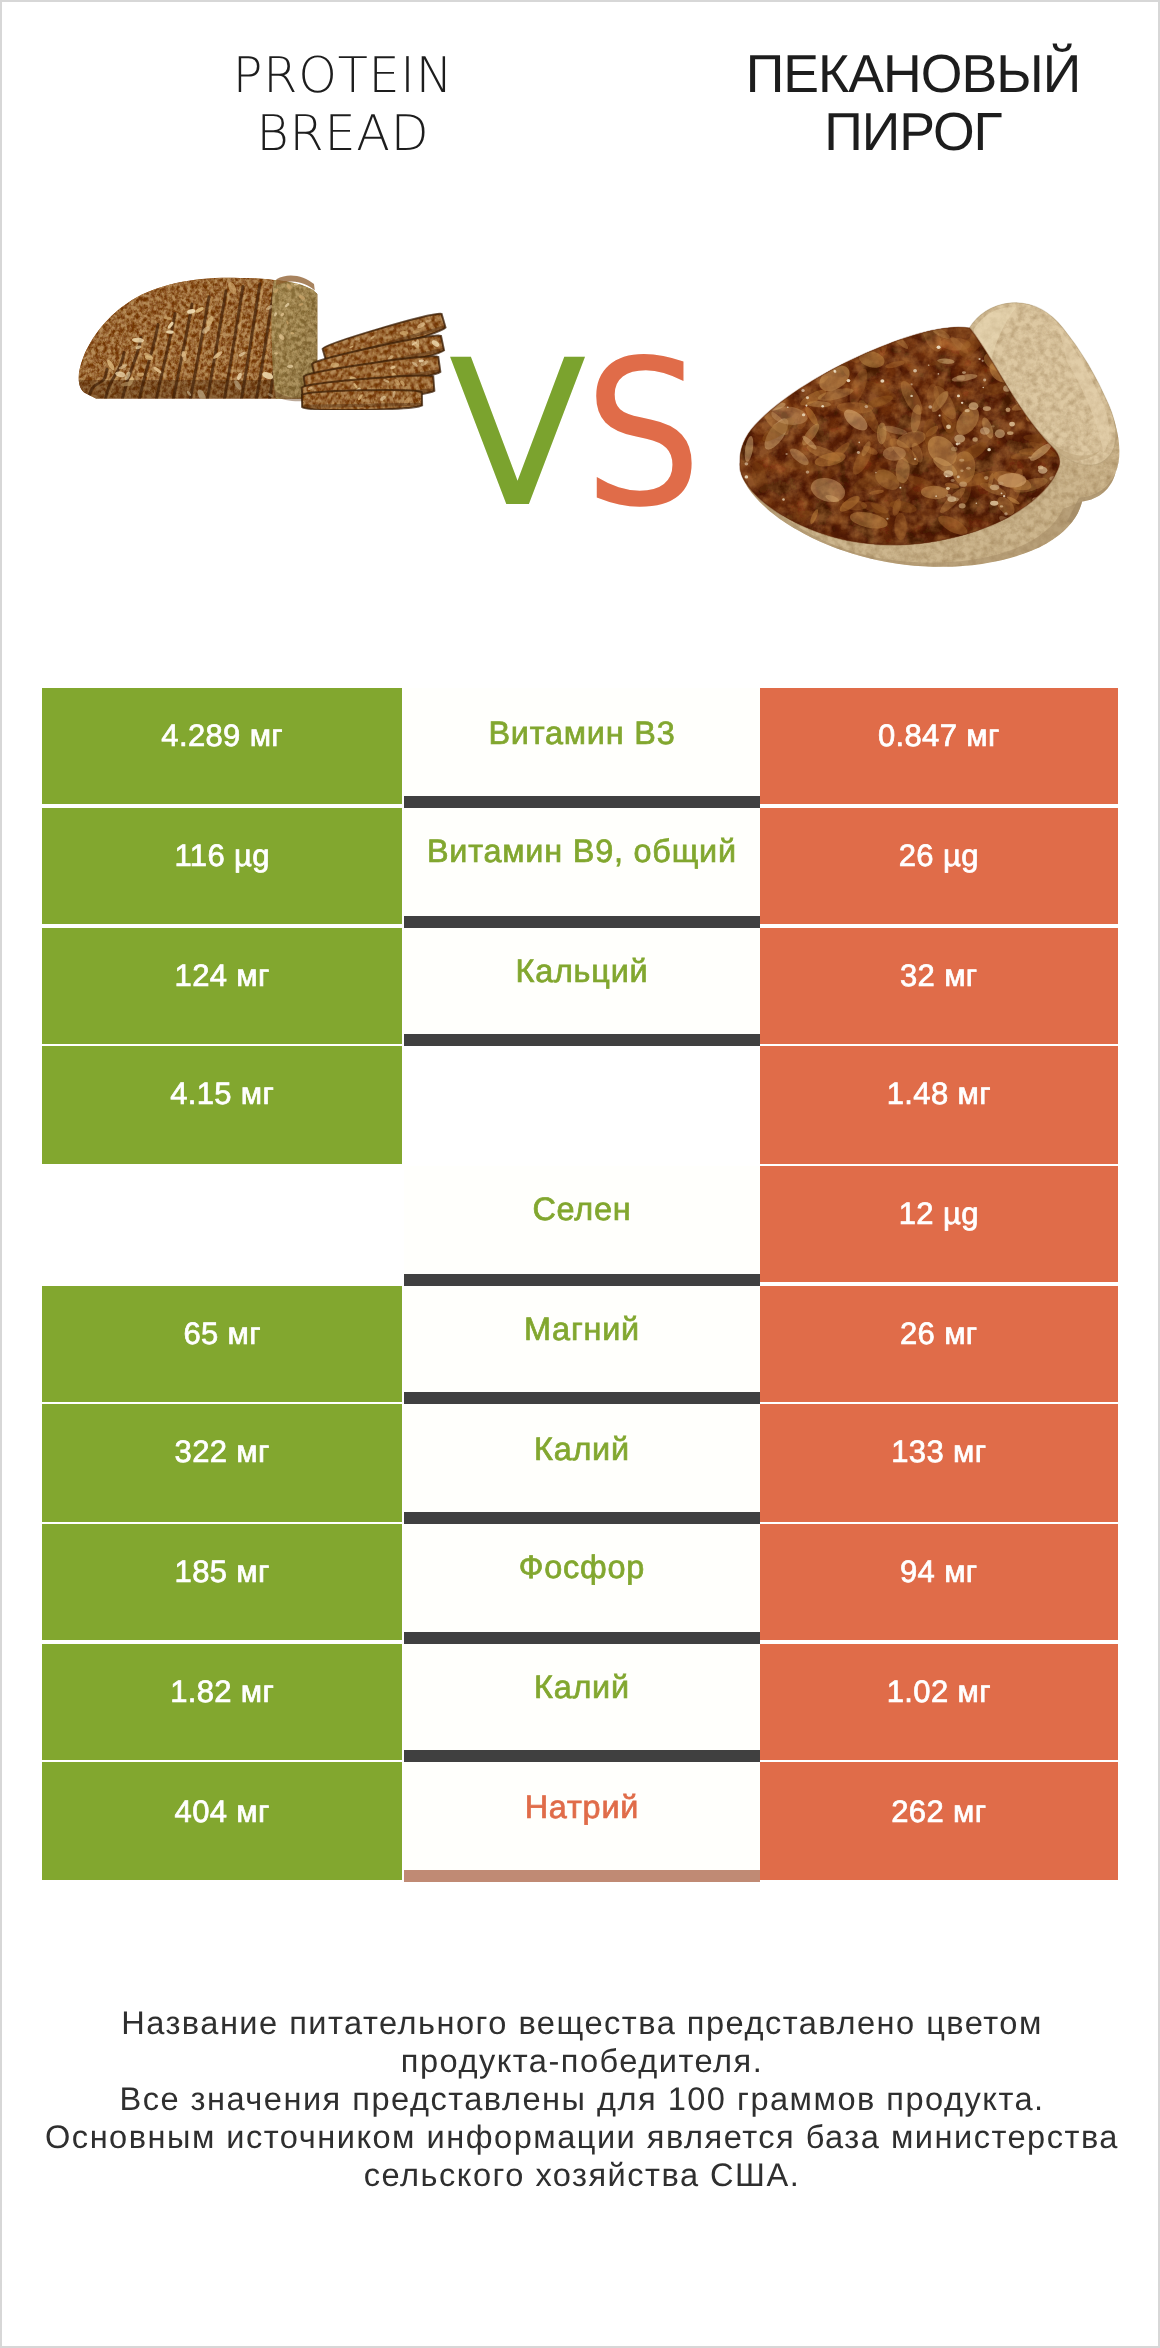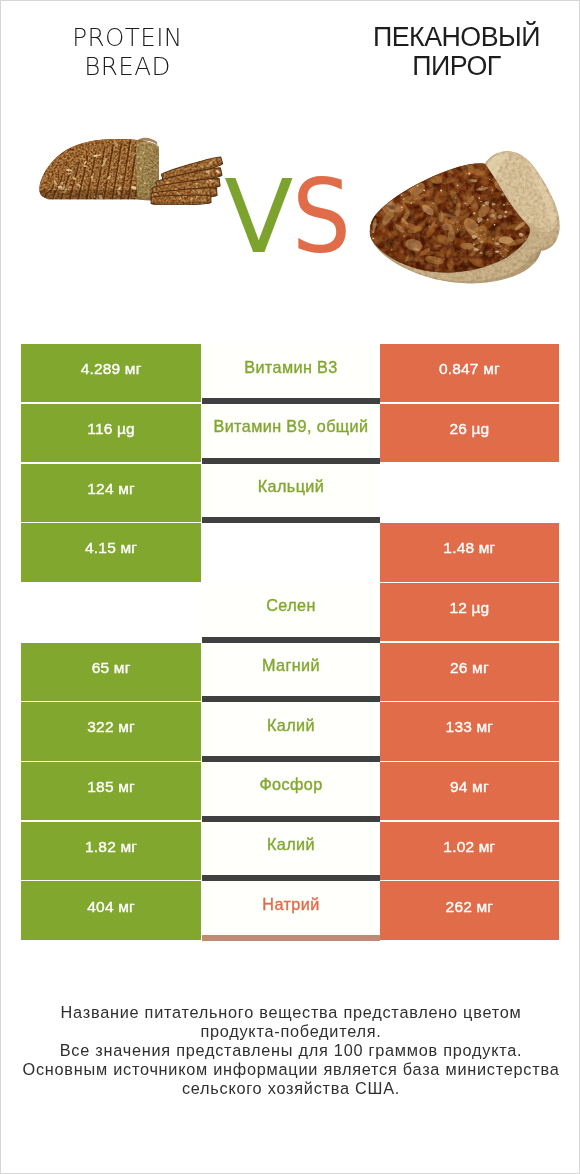--- a/index.html
+++ b/index.html
@@ -5,21 +5,21 @@
   html,body{margin:0;padding:0;background:#fff;}
   body{width:580px;height:1174px;
        font-family:"Liberation Sans",sans-serif;
        -webkit-font-smoothing:antialiased;}
 
   #page{position:relative;width:580px;height:1174px;box-sizing:border-box;
         border:1px solid #d7d7d7;background:#fff;overflow:hidden;}
 
   
   .hdr{position:absolute;top:21.5px;text-align:center;}
-  .hdr-l{left:0px;width:253px;}
+  .hdr-l{left:0px;width:253px;padding-left:44px;}
   .hdr-r{left:311px;width:289px;}
   .hdr-line{color:#1d1d1d;white-space:nowrap;}
   .hdr-l .hdr-line{font-family:"DejaVu Sans",sans-serif;font-weight:200;
                    font-size:24.6px;line-height:29.6px;letter-spacing:0.4px;}
   .hdr-r .hdr-line{font-family:"Liberation Sans",sans-serif;font-weight:400;
                    font-size:26.8px;line-height:29.7px;letter-spacing:-0.5px;}
 
   
   .hero{position:absolute;}
   #bread{left:32.5px;top:127.5px;}
@@ -659,20 +659,23 @@
           <span>26 µg</span>
         </div>
       </div>
       <div class="row win-left">
         <div class="cell c-left">
           <span>124 мг</span>
         </div>
         <div class="cell c-mid">
           <span class="nm-green">Кальций</span>
         </div>
+        <div class="cell c-right">
+          <span>32 мг</span>
+        </div>
       </div>
       <div class="row win-left">
         <div class="cell c-left">
           <span>4.15 мг</span>
         </div>
         <div class="cell c-right">
           <span>1.48 мг</span>
         </div>
       </div>
       <div class="row win-left">

